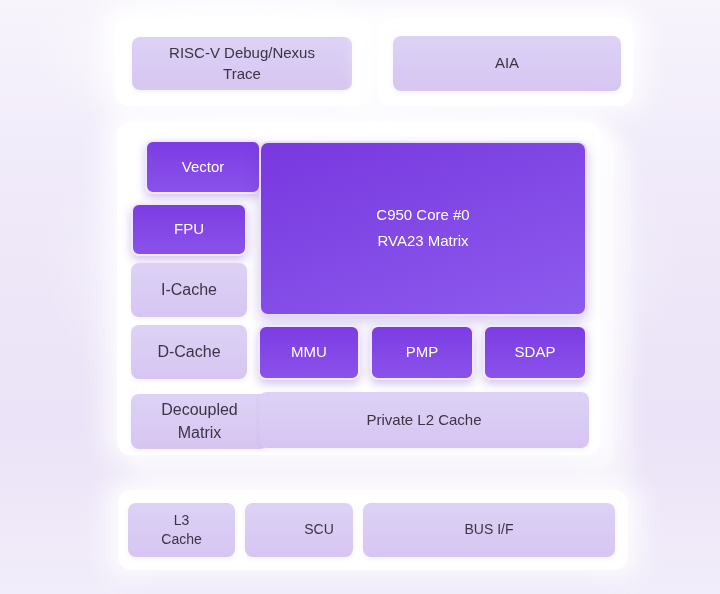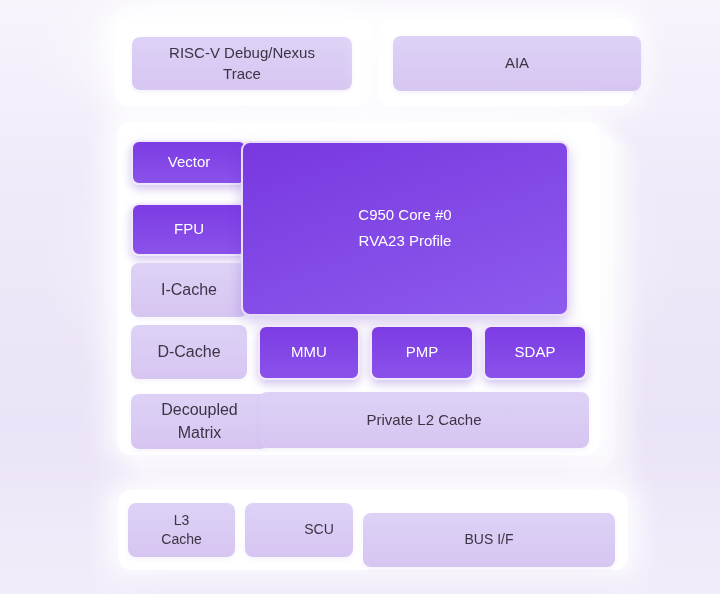--- a/index.html
+++ b/index.html
@@ -78,56 +78,56 @@
 <body>
 
 <div class="canvas">
 
   <div class="card" style="left:115px; top:18px; width:257px; height:88px;">
     <div class="block light fs15" style="left:17px; top:19px; width:220px; height:53px;">RISC-V Debug/Nexus
 Trace</div>
   </div>
 
   <div class="card" style="left:378px; top:18px; width:255px; height:88px;">
-    <div class="block light fs15" style="left:15px; top:18px; width:248px; height:55px;">AIA</div>
+    <div class="block light fs15" style="left:15px; top:18px; width:228px; height:55px;">AIA</div>
   </div>
 
   <div class="stack-layer far" style="left:145px; top:146px; width:483px; height:333px;"></div>
   <div class="stack-layer" style="left:131px; top:134px; width:483px; height:333px;"></div>
 
   <div class="card" style="left:117px; top:122px; width:483px; height:333px;">
 
-    <div class="block solid fs15" style="left:14px; top:18px; width:116px; height:45px;">Vector</div>
+    <div class="block solid fs15" style="left:28px; top:18px; width:116px; height:54px;">Vector</div>
 
     <div class="block solid fs15" style="left:14px; top:81px; width:116px; height:53px;">FPU</div>
 
     <div class="block light fs13" style="left:14px; top:141px; width:116px; height:54px;">I-Cache</div>
 
     <div class="block light fs13" style="left:14px; top:203px; width:116px; height:54px;">D-Cache</div>
 
     <div class="block light fs13" style="left:14px; top:272px; width:137px; height:55px;">Decoupled
 Matrix</div>
 
-    <div class="block core" style="left:124px; top:19px; width:328px; height:175px;text-align:right;">
+    <div class="block core" style="left:142px; top:19px; width:328px; height:175px;text-align:right;">
       <div>C950 Core #0</div>
-      <div>RVA23 Profile</div>
+      <div>RVA23 Matrix</div>
     </div>
 
     <div class="block solid fs15" style="left:141px; top:203px; width:102px; height:55px;">MMU</div>
 
     <div class="block solid fs15" style="left:253px; top:203px; width:104px; height:55px;">PMP</div>
 
     <div class="block solid fs15" style="left:366px; top:203px; width:104px; height:55px;">SDAP</div>
 
     <div class="block light fs15" style="left:142px; top:270px; width:330px; height:56px;">Private L2 Cache</div>
   </div>
 
   <div class="card" style="left:118px; top:490px; width:510px; height:80px;">
 
     <div class="block light fs14" style="left:10px; top:13px; width:107px; height:54px;">L3
 Cache</div>
 
     <div class="block light fs14" style="left:127px; top:13px; width:108px; height:54px;padding-left:40px;">SCU</div>
 
-    <div class="block light fs14" style="left:245px; top:23px; width:252px; height:54px;">BUS I/F</div>
+    <div class="block light fs14" style="left:245px; top:13px; width:252px; height:54px;">BUS I/F</div>
   </div>
 
 </div>
 
 </body></html>

